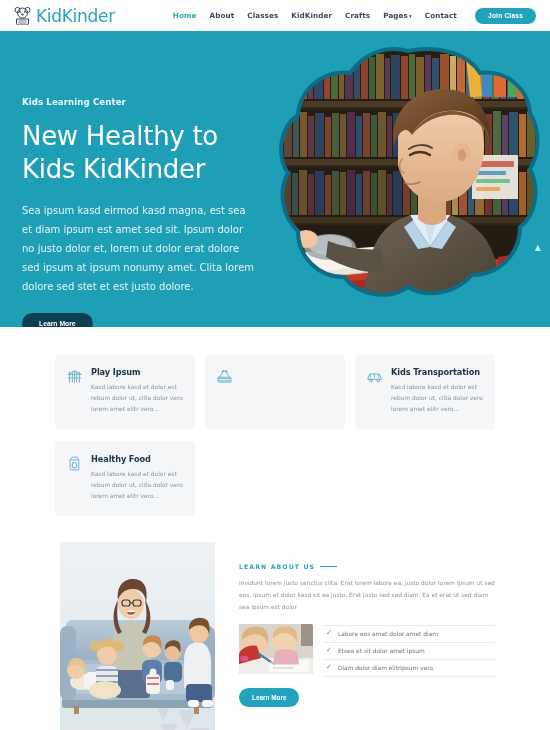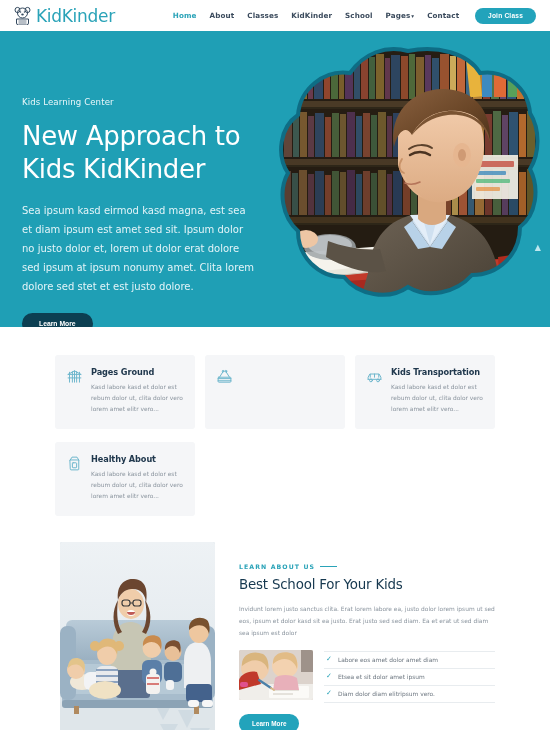--- a/index.html
+++ b/index.html
@@ -36,21 +36,21 @@
     border-radius:20px; padding:4.5px 13px; font-size:6.6px; font-weight:700;
     letter-spacing:.2px; cursor:pointer;
   }
 
   
   .hero {
     position:relative; height:296px; background:#1f9fb5; overflow:hidden;
   }
   .hero-inner { position:relative; padding:66px 0 0 22px; width:265px; z-index:4; }
   .eyebrow {
-    font-size:8.6px; color:#eaf7fa; font-weight:400; letter-spacing:.1px; margin-bottom:13px;
+    font-size:8.6px; color:#eaf7fa; font-weight:700; letter-spacing:.1px; margin-bottom:13px;
   }
   .hero-title {
     font-size:26px; line-height:1.28; color:#ffffff; font-weight:400;
     letter-spacing:-.3px; margin-bottom:14px;
   }
   .hero-text {
     font-size:10px; line-height:1.92; color:#e3f4f8; width:233px; margin-bottom:17px;
   }
   .hero-btn {
     background:#0c3f52; color:#ffffff; border:none; border-radius:20px;
@@ -134,21 +134,21 @@
         </svg>
       </span>
       <span class="brand-name">KidKinder</span>
     </div>
 
     <nav class="nav">
       <span class="nav-item active">Home</span>
       <span class="nav-item">About</span>
       <span class="nav-item">Classes</span>
       <span class="nav-item">KidKinder</span>
-      <span class="nav-item">School</span>
+      <span class="nav-item">Crafts</span>
       <span class="nav-item"><span>Pages</span><span class="caret">▾</span></span>
       <span class="nav-item">Contact</span>
     </nav>
 
     <button class="join-btn">Join Class</button>
   </header>
 
   <section class="hero">
 
     <div class="hero-blob">
@@ -375,41 +375,41 @@
                  C116 258 86 252 72 234 C46 234 26 214 26 188 C10 174 6 148 16 130
                  C4 112 8 84 26 72 C28 46 52 26 78 30 C92 10 114 2 136 8 Z" fill="none" stroke="#0e6d85" stroke-width="4"></path>
       </svg>
     </div>
 
     <div class="scroll-top">▲</div>
 
     <div class="hero-inner">
       <div class="eyebrow">Kids Learning Center</div>
       <h1 class="hero-title">
-        <span>New Approach to</span><br>
+        <span>New Healthy to</span><br>
         <span>Kids KidKinder</span>
       </h1>
       <p class="hero-text">Sea ipsum kasd eirmod kasd magna, est sea et diam ipsum est amet sed sit. Ipsum dolor no justo dolor et, lorem ut dolor erat dolore sed ipsum at ipsum nonumy amet. Clita lorem dolore sed stet et est justo dolore.</p>
       <button class="hero-btn">Learn More</button>
     </div>
   </section>
 
   <section class="features">
     <div class="feat-grid">
 
       <div class="feat-card">
         <div class="feat-icon">
           <svg viewBox="0 0 24 24" fill="none" stroke="#6db6cc" stroke-width="1.4" stroke-linecap="round">
             <path d="M3 9 h18 M3 14 h18"></path>
             <path d="M5 6 v14 M9 5 v15 M12 4 v16 M15 5 v15 M19 6 v14"></path>
             <path d="M3 9 l9 -5 l9 5"></path>
           </svg>
         </div>
         <div>
-          <div class="feat-title">Pages Ground</div>
+          <div class="feat-title">Play Ipsum</div>
           <div class="feat-desc">Kasd labore kasd et dolor est rebum dolor ut, clita dolor vero lorem amet elitr vero...</div>
         </div>
       </div>
 
       <div class="feat-card">
         <div class="feat-icon">
           <svg viewBox="0 0 24 24" fill="none" stroke="#6db6cc" stroke-width="1.4" stroke-linecap="round">
             <rect x="3" y="13" width="18" height="7" rx="1"></rect>
             <path d="M3 15 l18 0 M3 18 l18 0"></path>
             <path d="M5 13 L10 5 M19 13 L14 5"></path>
@@ -438,21 +438,21 @@
 
       <div class="feat-card">
         <div class="feat-icon">
           <svg viewBox="0 0 24 24" fill="none" stroke="#6db6cc" stroke-width="1.4" stroke-linecap="round">
             <path d="M6 7 h12 v13 a1 1 0 0 1 -1 1 H7 a1 1 0 0 1 -1 -1 Z"></path>
             <path d="M6 7 L8.5 3 h7 L18 7"></path>
             <rect x="9" y="11" width="6" height="7" rx="1"></rect>
           </svg>
         </div>
         <div>
-          <div class="feat-title">Healthy About</div>
+          <div class="feat-title">Healthy Food</div>
           <div class="feat-desc">Kasd labore kasd et dolor est rebum dolor ut, clita dolor vero lorem amet elitr vero...</div>
         </div>
       </div>
 
 
     </div>
   </section>
 
   <section class="about">
 
@@ -545,21 +545,20 @@
           <rect x="142" y="158" width="11" height="7" rx="3" fill="#f7f7f7"></rect>
         </g>
       </svg>
     </div>
 
     <div class="about-right">
       <div class="about-eyebrow">
         <span>LEARN ABOUT US</span>
         <span class="dash"></span>
       </div>
-      <h2 class="about-title">Best School For Your Kids</h2>
       <p class="about-text">Invidunt lorem justo sanctus clita. Erat lorem labore ea, justo dolor lorem ipsum ut sed eos, ipsum et dolor kasd sit ea justo. Erat justo sed sed diam. Ea et erat ut sed diam sea ipsum est dolor</p>
 
       <div class="about-cols">
         <div class="about-thumb">
           <svg viewBox="0 0 74 50" preserveAspectRatio="xMidYMid slice" xmlns="http://www.w3.org/2000/svg">
             <rect width="74" height="50" fill="#dcd3cc"></rect>
             <rect y="34" width="74" height="16" fill="#f0eeea"></rect>
             <rect x="30" y="36" width="40" height="12" rx="1" fill="#fbfaf7"></rect>
             <path d="M34 40 h26 M34 44 h20" stroke="#cfcac0" stroke-width="1"></path>
 

